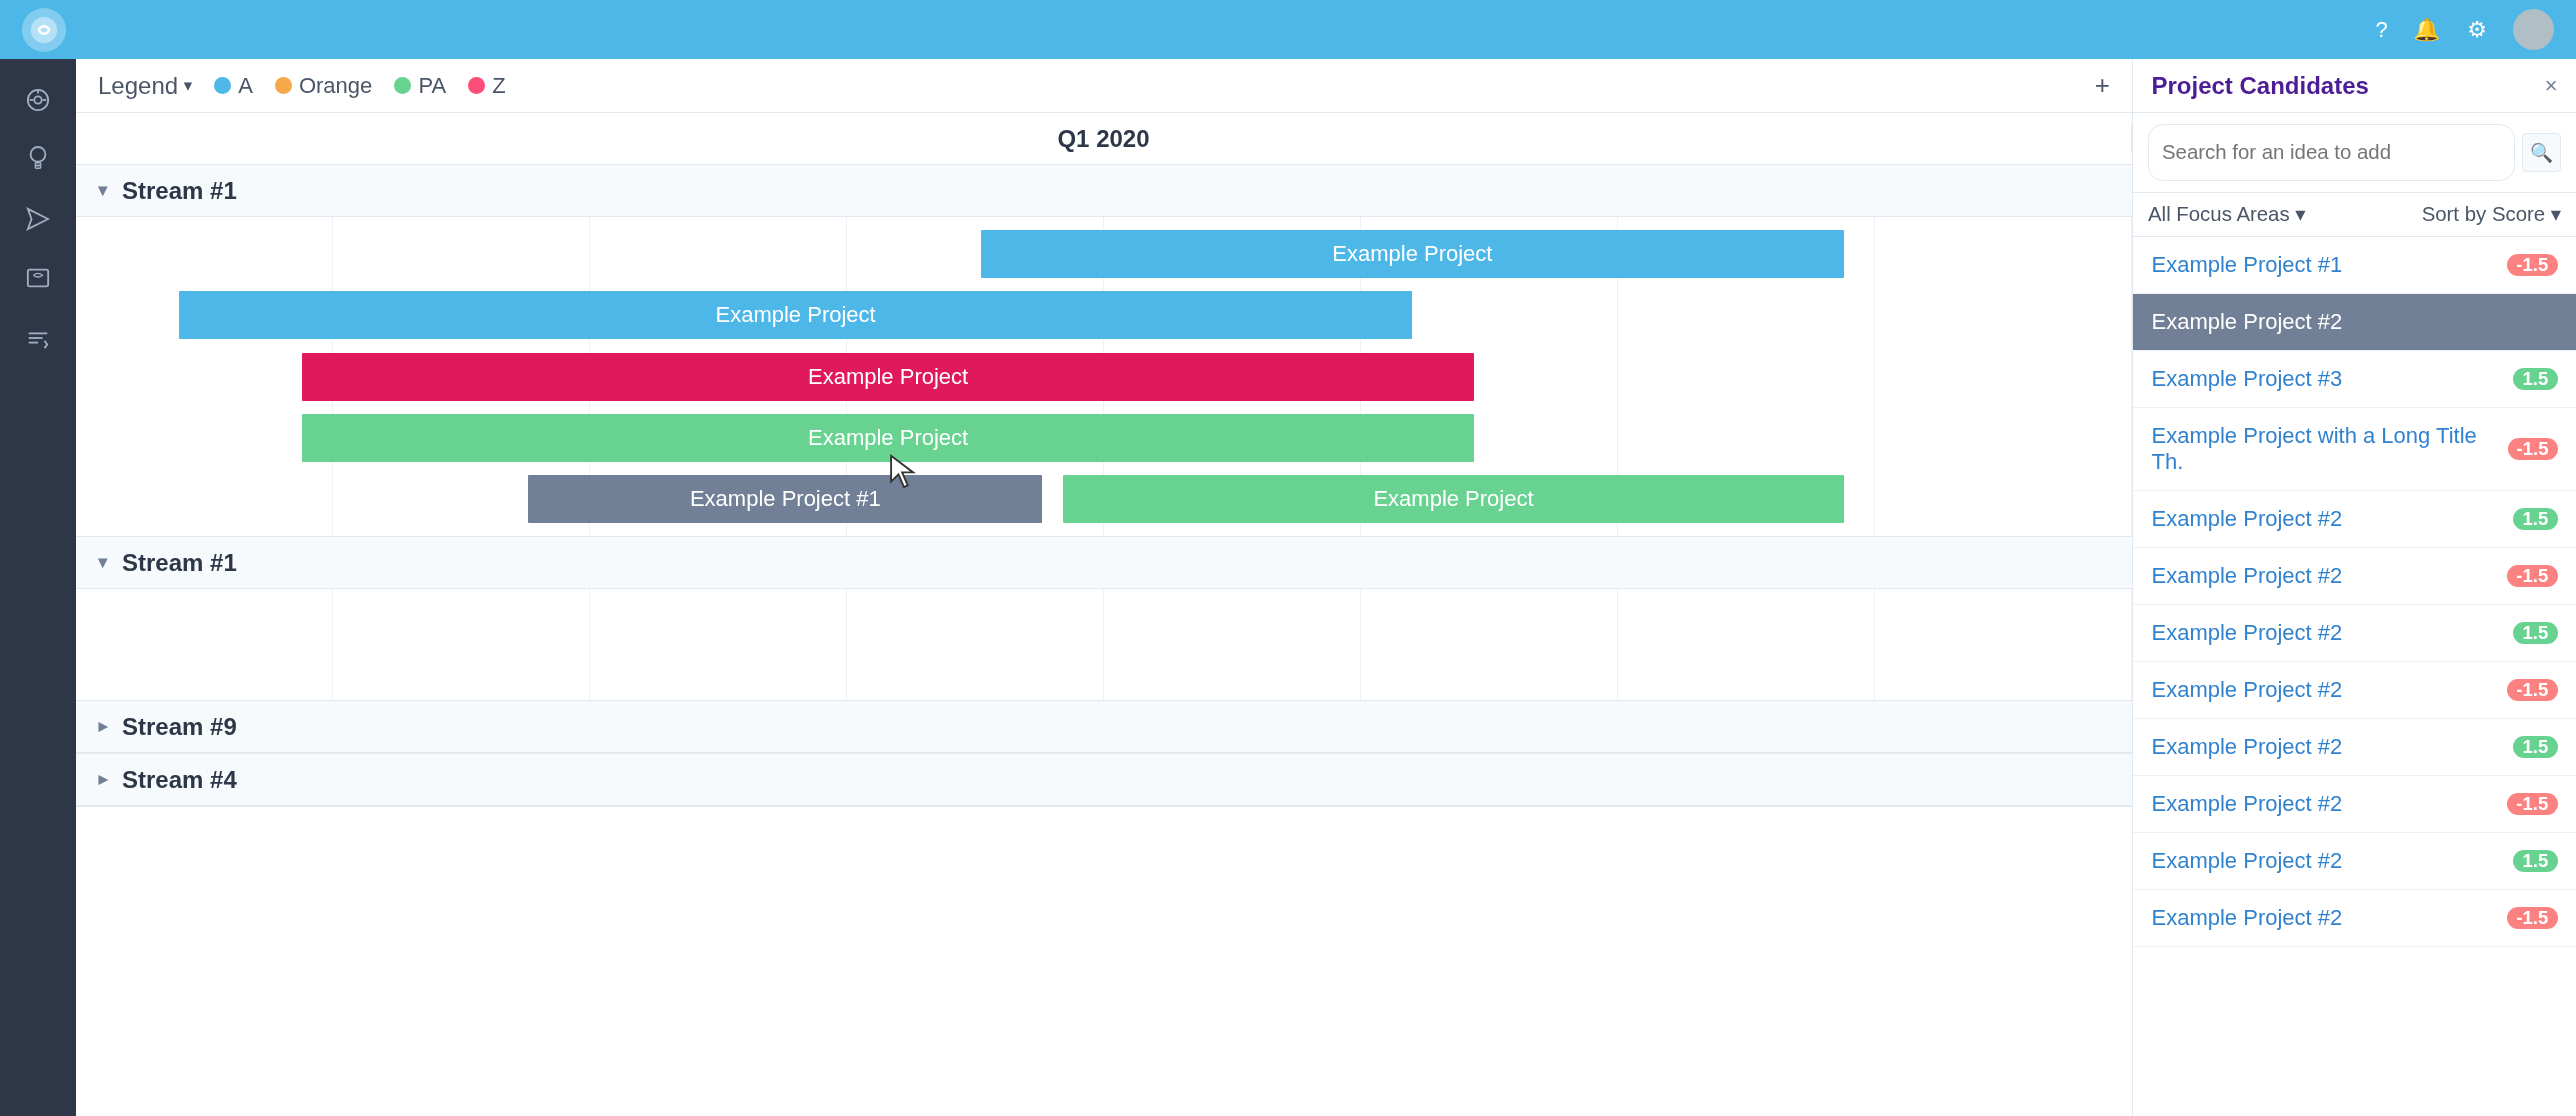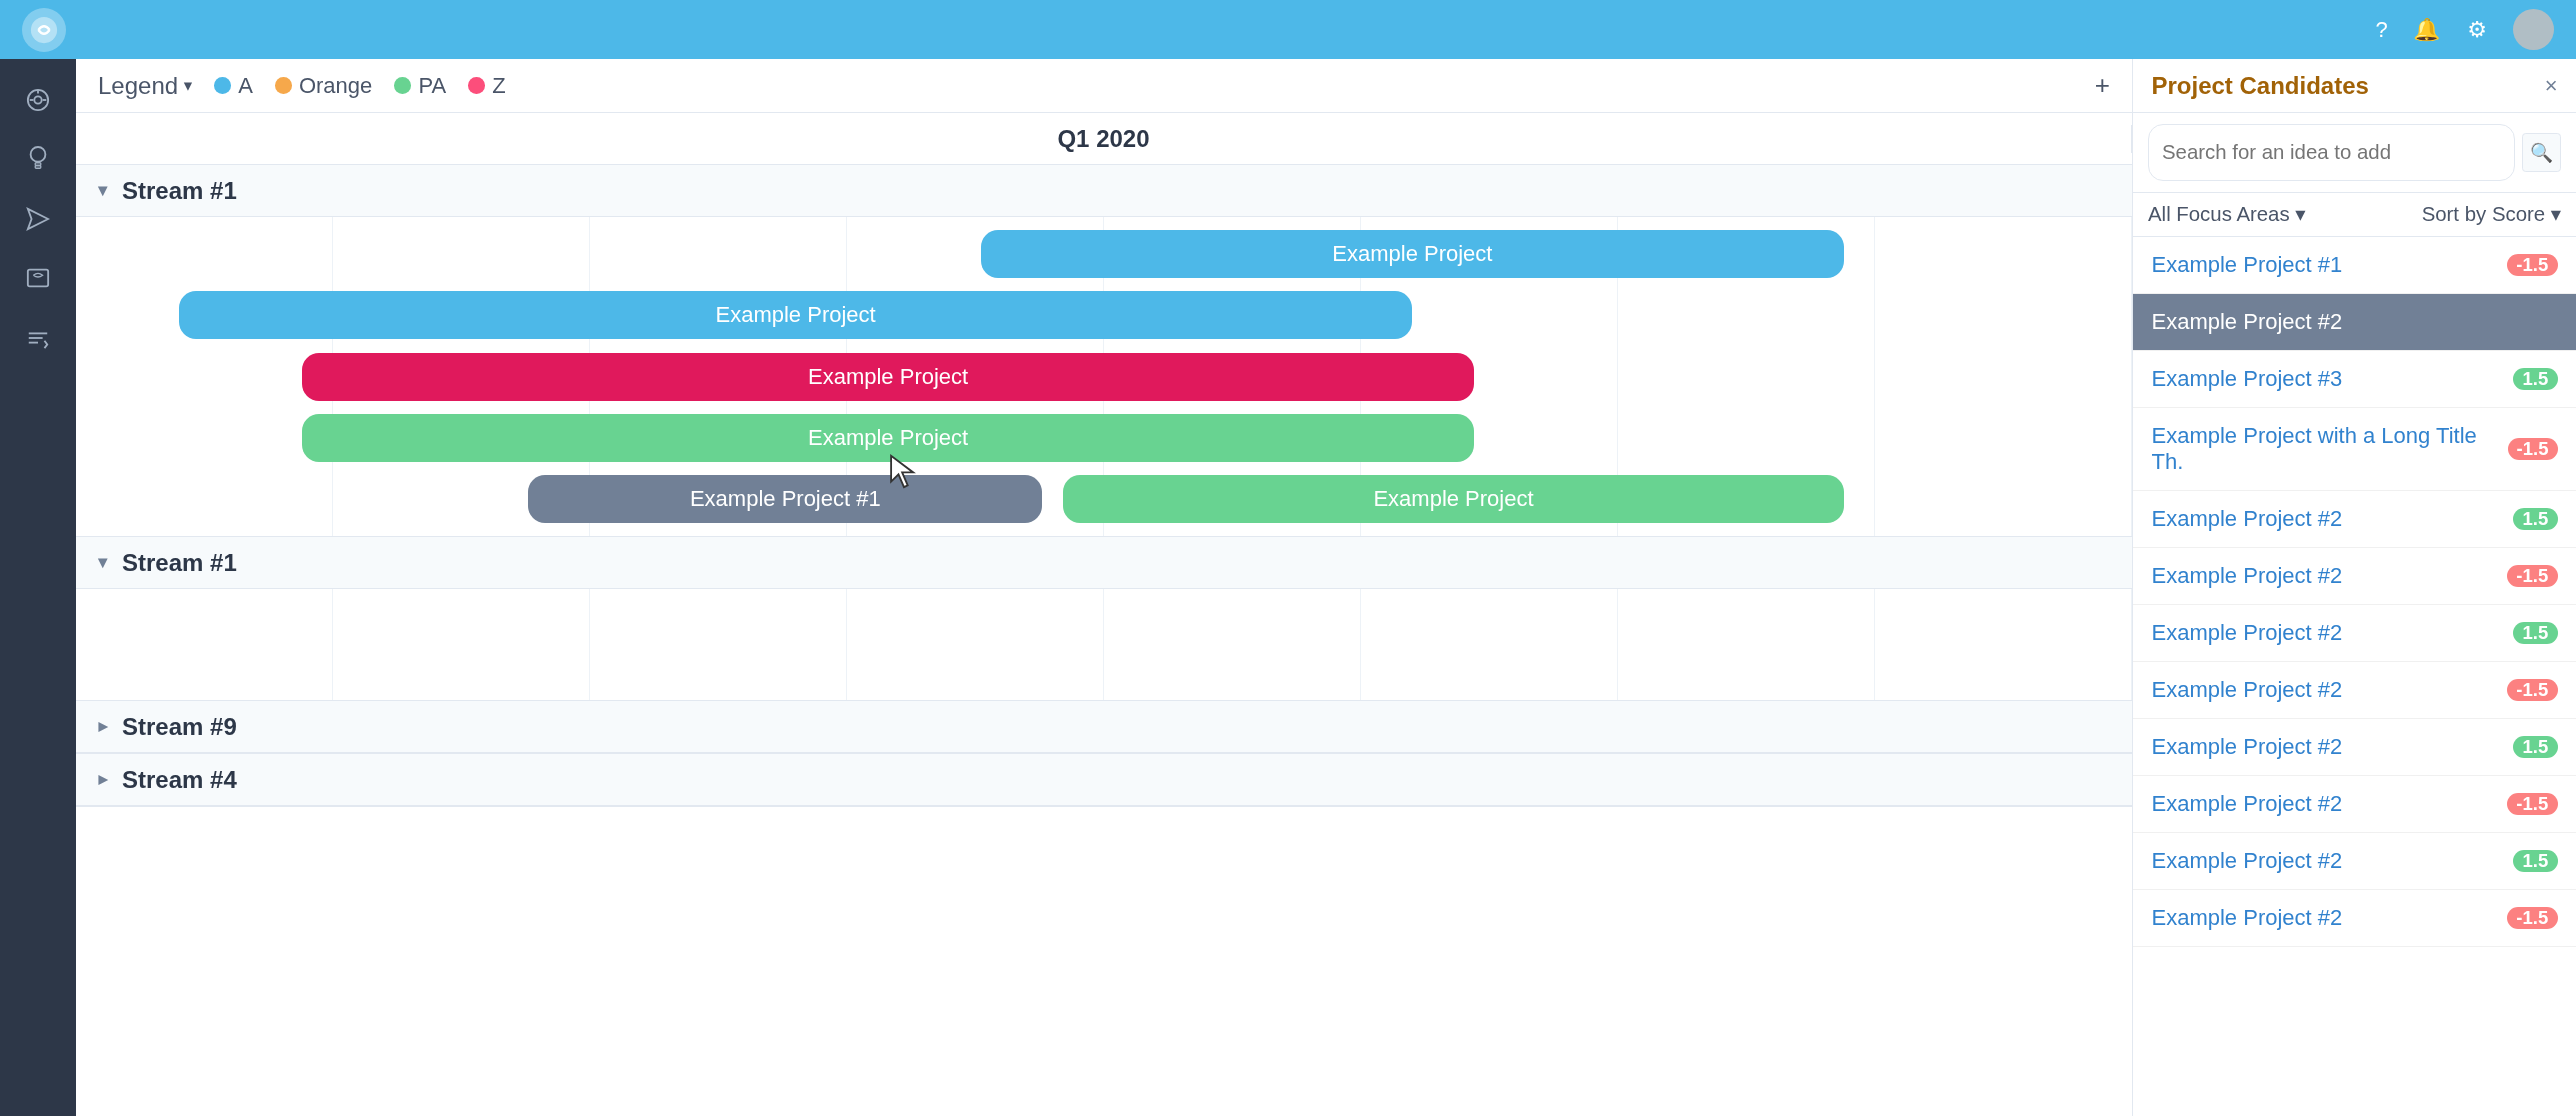--- a/index.html
+++ b/index.html
@@ -115,21 +115,21 @@
       padding: 11px 0;
       min-height: 241px;
     }
     .bar-row {
       position: relative; height: 52px;
       display: flex; align-items: center;
     }
     .gantt-bar {
       position: absolute;
       height: 48px;
-      border-radius: 17px;
+      border-radius: 1px;
       display: flex; align-items: center; justify-content: center;
       color: white; font-size: 22px; font-weight: 500;
       cursor: pointer;
     }
 
     
     .grid-cols {
       position: absolute; top: 0; bottom: 0; left: 0; right: 0;
       display: flex; pointer-events: none;
     }
@@ -146,21 +146,21 @@
       display: flex; flex-direction: column;
       position: relative;
     }
     .panel-header {
       height: 54px;
       border-bottom: 0.9px solid #e2e8f0;
       display: flex; align-items: center; justify-content: space-between;
       padding: 0 18.5px;
     }
     .panel-title {
-      font-size: 24px; font-weight: 600; color: #a16207;
+      font-size: 24px; font-weight: 600; color: #4c1d95;
     }
     .panel-close {
       font-size: 22px; color: #718096; cursor: pointer;
     }
 
     .panel-search {
       padding: 11px 15px;
       border-bottom: 0.9px solid #e2e8f0;
       display: flex; align-items: center; gap: 7.4px;
     }

